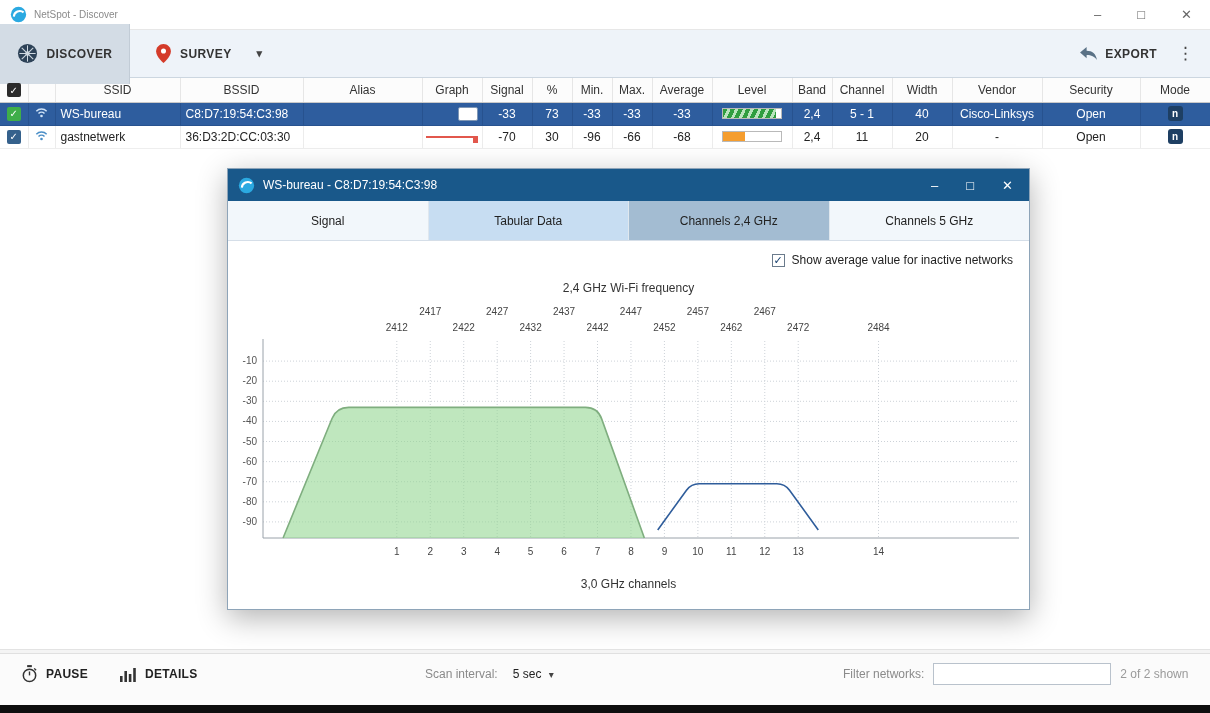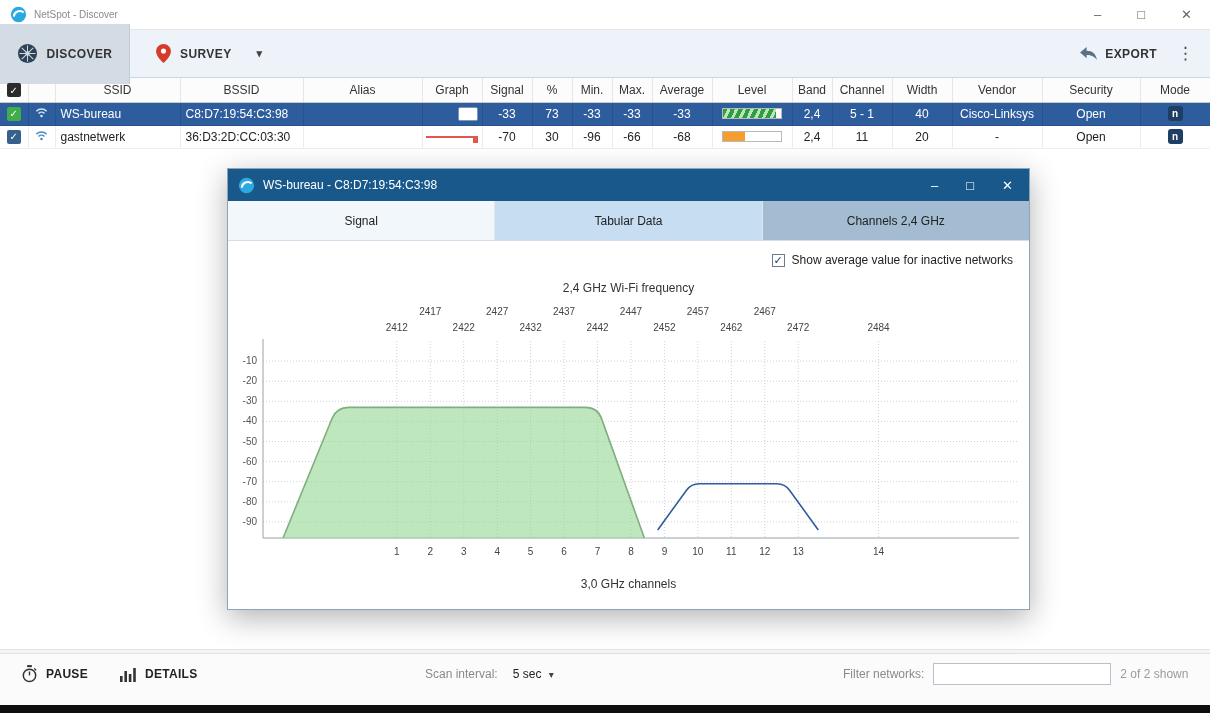--- a/index.html
+++ b/index.html
@@ -244,20 +244,21 @@
     <div class="d-win-controls">
       <span>–</span>
       <span>□</span>
       <span>✕</span>
     </div>
   </div>
   <div class="dialog-tabs">
     <div class="dtab">Signal</div>
     <div class="dtab dtab-hl">Tabular Data</div>
     <div class="dtab dtab-active">Channels 2,4 GHz</div>
+    <div class="dtab">Channels 5 GHz</div>
   </div>
   <div class="dialog-body">
     <div class="avg-row">
       <span class="cb-small">✓</span>
       <span>Show average value for inactive networks</span>
     </div>
     <div class="chart-title">2,4 GHz Wi-Fi frequency</div>
     <svg id="chart-svg" width="800" height="268">
         <line x1="34" x2="790" y1="60.102040816326536" y2="60.102040816326536" class="grid"></line>
         <text x="28" y="63.102040816326536" class="ylab" text-anchor="end">-10</text>

